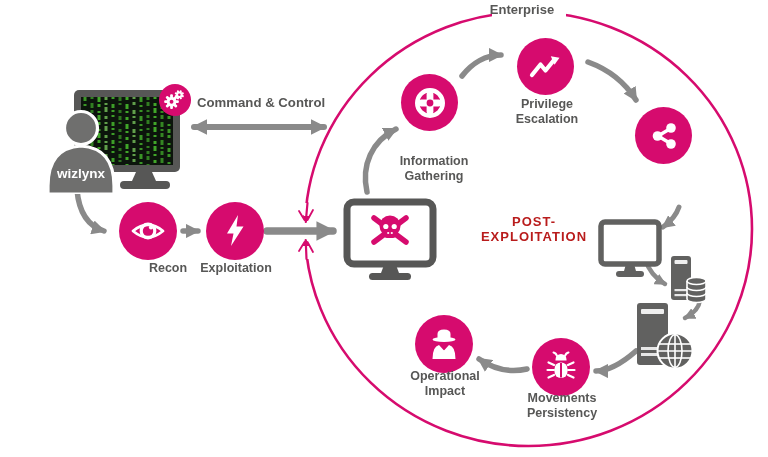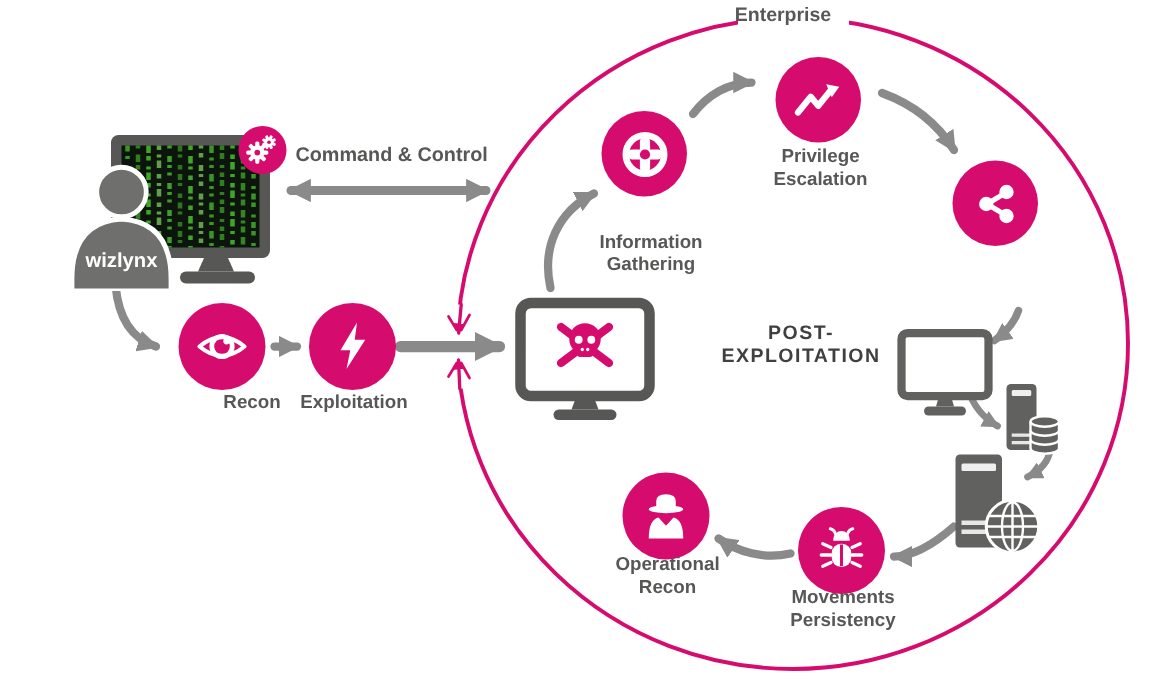--- a/index.html
+++ b/index.html
@@ -12,21 +12,21 @@
   .node{
     position:absolute;border-radius:50%;background:#d60b6e;
     display:flex;align-items:center;justify-content:center;
   }
   .lbl{
     position:absolute;transform:translateX(-50%);text-align:center;
     font-weight:bold;font-size:12.5px;line-height:1.18;color:#575756;
     white-space:pre-line;
   }
   .lbl-left{transform:none;white-space:nowrap;}
-  .lbl-muted{color:#404040;font-size:13px;letter-spacing:1px;}
+  .lbl-muted{color:#b91c1c;font-size:13px;letter-spacing:1px;}
   .lbl-top{font-size:13px;}
   .dev{position:absolute;}
 </style>
 </head>
 <body>
 
 <div id="stage">
 
   <svg class="layer" width="768" height="457" viewBox="0 0 768 457">
     <defs>
@@ -241,17 +241,17 @@
   <div class="lbl lbl-left" style="left:197px;top:95px;font-size:13.2px;">Command &amp; Control</div>
   <div class="lbl" style="left:148px;top:261px;padding-left:40px;">Recon</div>
   <div class="lbl" style="left:236px;top:261px;">Exploitation</div>
   <div class="lbl" style="left:434px;top:134px;margin-top:20px;">Information
 Gathering</div>
   <div class="lbl" style="left:547px;top:97px;">Privilege
 Escalation</div>
   <div class="lbl" style="left:562px;top:391px;">Movements
 Persistency</div>
   <div class="lbl" style="left:445px;top:369px;">Operational
-Recon</div>
+Impact</div>
   <div class="lbl lbl-muted" style="left:534px;top:214px;">POST-
 EXPLOITATION</div>
 
 </div>
 
 </body></html>

